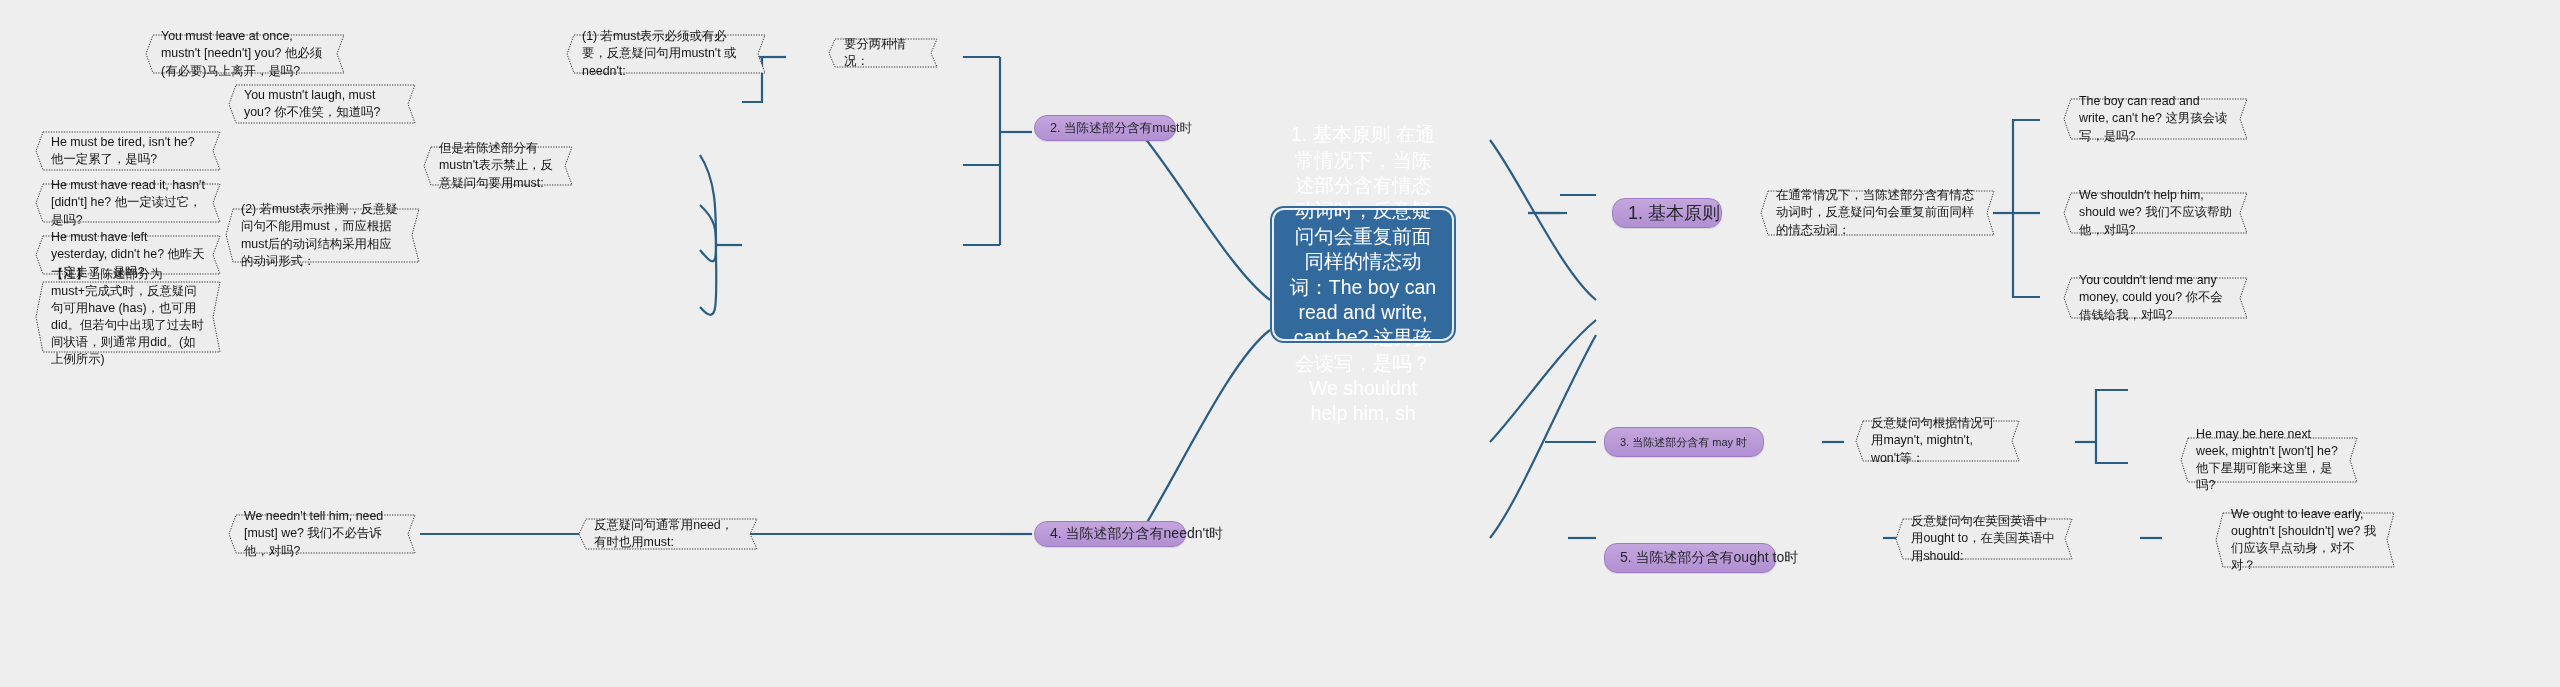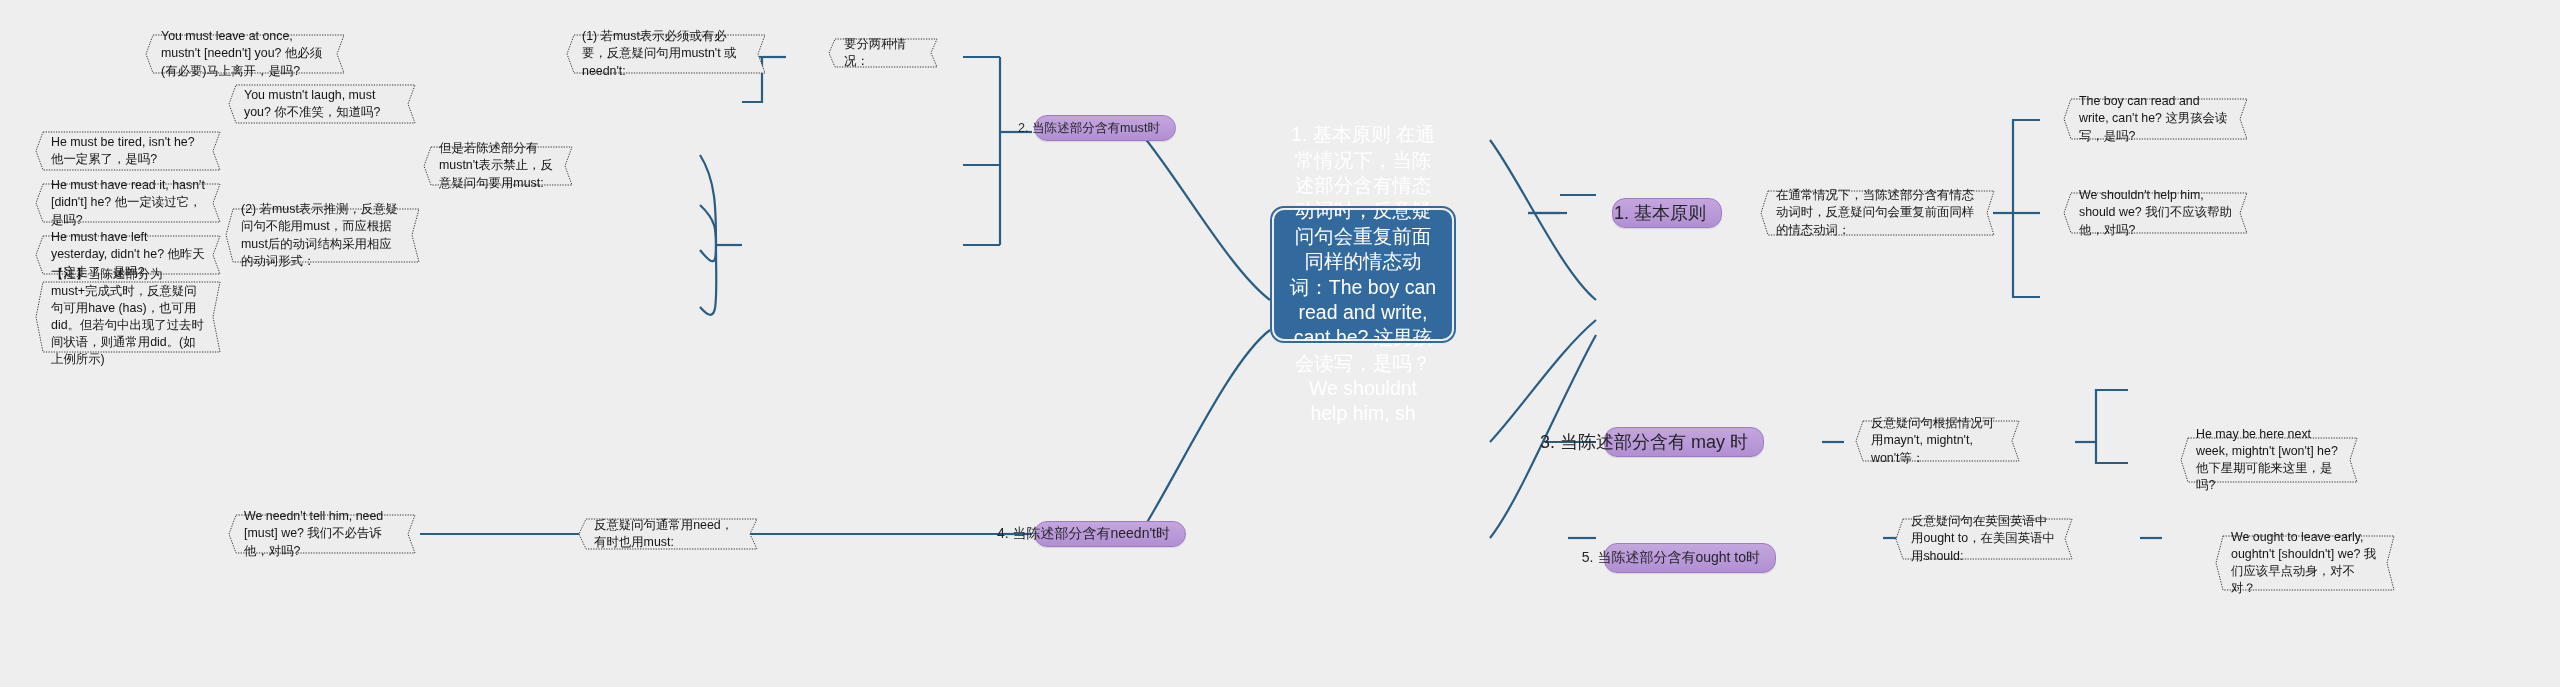--- a/index.html
+++ b/index.html
@@ -74,21 +74,21 @@
   }
 
   
   .purple {
     background: linear-gradient(180deg, #c4a6de 0%, #b18fd2 100%);
     border: 1px solid #9f7ac4;
     border-radius: 13px;
     color: #25252b;
     font-size: 14.5px;
     padding: 7px 15px;
-    justify-content: flex-end;
+    justify-content: flex-start;
     box-shadow: 0 1px 1px rgba(0,0,0,0.10);
     white-space: nowrap;
   }
 
   
   .root {
     background: #336a9e;
     border: 2px solid #eeeeee;
     outline: 2px solid #336a9e;
     border-radius: 12px;
@@ -311,22 +311,30 @@
 
   <div class="leafwrap" style="left:2063px; top:192px; width:185px; height:42px;">
     <span class="chev">
       <svg viewBox="0 0 185 42" preserveAspectRatio="none">
           <polygon points="8,1 184,1 177,21 184,41 8,41 1,21"></polygon>
         </svg>
     </span>
     <span class="txt">We shouldn't help him, should we? 我们不应该帮助他，对吗?</span>
   </div>
 
-
-  <div class="node purple" style="left:1604px; top:427px; width:160px; height:30px; font-size:18px;">
+  <div class="leafwrap" style="left:2063px; top:277px; width:185px; height:42px;">
+    <span class="chev">
+      <svg viewBox="0 0 185 42" preserveAspectRatio="none">
+          <polygon points="8,1 184,1 177,21 184,41 8,41 1,21"></polygon>
+        </svg>
+    </span>
+    <span class="txt">You couldn't lend me any money, could you? 你不会借钱给我，对吗?</span>
+  </div>
+
+  <div class="node purple" style="left:1604px; top:427px; width:160px; height:30px; font-size:11px;">
     <span>3. 当陈述部分含有 may 时</span>
   </div>
 
   <div class="leafwrap" style="left:1855px; top:420px; width:165px; height:42px;">
     <span class="chev">
       <svg viewBox="0 0 165 42" preserveAspectRatio="none">
           <polygon points="8,1 164,1 157,21 164,41 8,41 1,21"></polygon>
         </svg>
     </span>
     <span class="txt">反意疑问句根据情况可用mayn't, mightn't, won't等：</span>
@@ -348,21 +356,21 @@
 
   <div class="leafwrap" style="left:1895px; top:518px; width:178px; height:42px;">
     <span class="chev">
       <svg viewBox="0 0 178 42" preserveAspectRatio="none">
           <polygon points="8,1 177,1 170,21 177,41 8,41 1,21"></polygon>
         </svg>
     </span>
     <span class="txt">反意疑问句在英国英语中用ought to，在美国英语中用should:</span>
   </div>
 
-  <div class="leafwrap" style="left:2215px; top:512px; width:180px; height:56px;margin-top:23px;">
+  <div class="leafwrap" style="left:2215px; top:512px; width:180px; height:56px;">
     <span class="chev">
       <svg viewBox="0 0 180 56" preserveAspectRatio="none">
           <polygon points="8,1 179,1 172,28 179,55 8,55 1,28"></polygon>
         </svg>
     </span>
     <span class="txt">We ought to leave early, oughtn't [shouldn't] we? 我们应该早点动身，对不对？</span>
   </div>
 
 </div>
 

